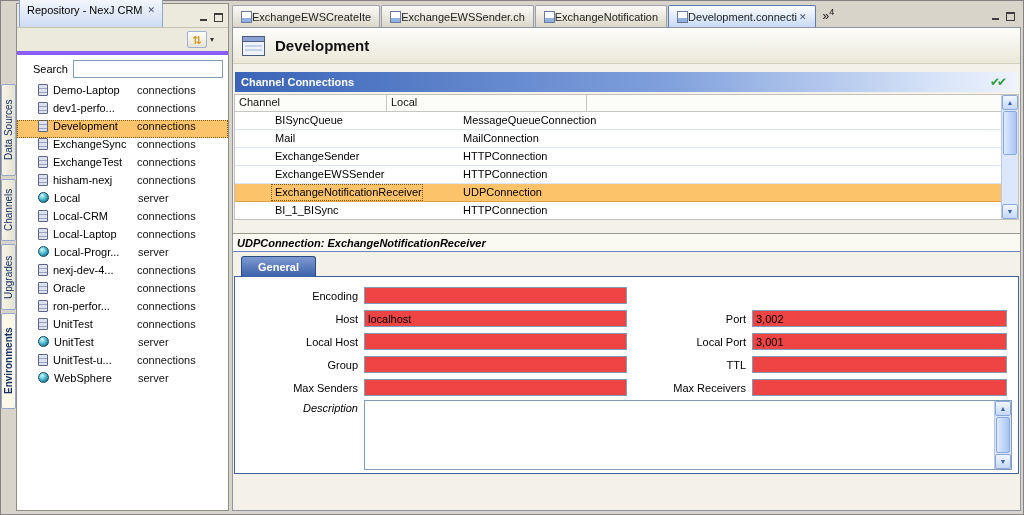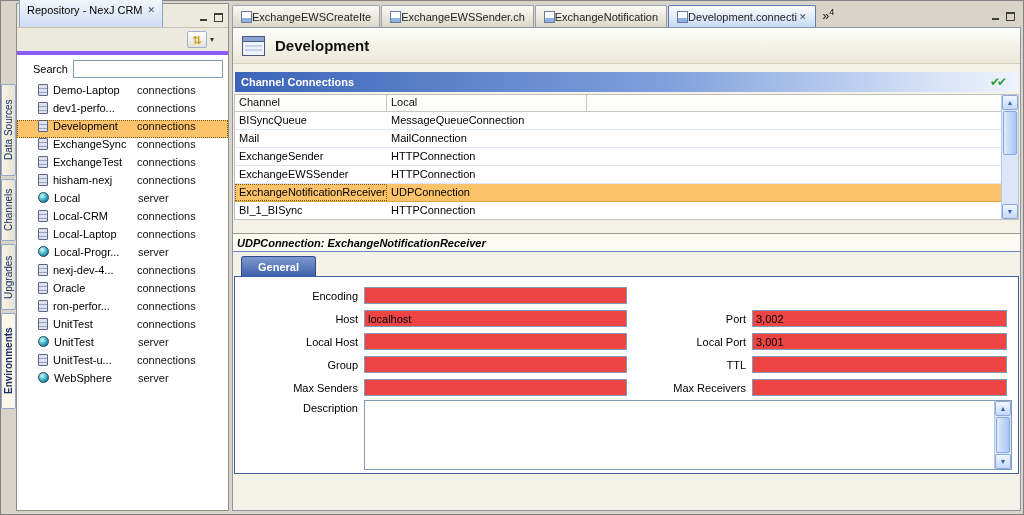--- a/index.html
+++ b/index.html
@@ -70,42 +70,42 @@
   .check-icon { position:absolute; right:14px; top:0; color:#2e9e3e; font-weight:bold; letter-spacing:-3px; font-size:12px; }
 
   .tbl-region { position:absolute; left:1px; right:1px; top:66px; height:126px; display:flex; background:#fff; border:1px solid #c2c2ba; }
   .tbl { flex:1; overflow:hidden; }
   .thead { display:flex; height:17px; background:#fcfcf8; border-bottom:1px solid #c6c6c6; }
   .th { padding:1px 4px; border-right:1px solid #c6c6c6; color:#111; }
   .th-channel { width:152px; } .th-type { width:200px; } .th-fill { flex:1; border-right:none; }
   .tr { display:flex; height:18px; line-height:17px; border-bottom:1px solid #dde6f4; cursor:pointer; background:#fff; }
   .tr.selected { background:#fcc36a; border-bottom-color:#e0a23c; }
   .tr.selected .td-channel { outline:1px dotted #7a5a10; outline-offset:-1px; }
-  .td { padding:0 4px; overflow:hidden; white-space:nowrap; }
+  .td { padding:0 4px; overflow:hidden; white-space:nowrap;margin-left:36px; }
   .td-channel { width:152px; } .td-type { width:200px; } .td-fill { flex:1; }
 
   
   .sb { width:17px; flex:0 0 17px; display:flex; flex-direction:column; background:#dce7fb; border-left:1px solid #b8c8ec; }
   .sb-btn { height:15px; flex:0 0 15px; text-align:center; line-height:14px; font-size:7px; color:#3a62b0;
             background:linear-gradient(#f0f6ff,#c5d8f8); border:1px solid #8aa8dc; border-radius:2px; cursor:pointer; }
   .sb-track { flex:1; position:relative; cursor:pointer; }
   .sb-thumb { position:absolute; left:0; right:0; top:0; height:44px; margin:1px;
               background:linear-gradient(90deg,#dfeafc,#a8c4f4); border:1px solid #88a8e0; border-radius:2px; cursor:grab; }
   .sb-thumb.full { height:auto; bottom:0; }
 
   .detail-title { position:absolute; left:0; right:0; top:205px; height:19px; line-height:18px; padding-left:4px;
                   font-weight:bold; color:#000; background:#fbfaf2; border-top:1px solid #9a9a8e; border-bottom:1px solid #6a86c0;font-style:italic; }
 
   .gen-tab { position:absolute; left:8px; top:228px; height:21px; line-height:20px; padding:0 16px;
              color:#fff; font-weight:bold; background:linear-gradient(#7d9ad0,#3a5ea8); border:1px solid #2c4a86;
              border-bottom:none; border-radius:3px 3px 0 0; cursor:pointer; z-index:2; }
 
   .form-panel { position:absolute; left:1px; right:1px; top:248px; height:198px; background:#fff; border:1px solid #41619e; padding:7px 8px 0 4px; }
   .frow { display:grid; grid-template-columns:125px 263px 125px 255px; align-items:center; height:23px; }
-  .frow.tall { height:auto; align-items:start; margin-top:1px; }
+  .frow.tall { height:auto; align-items:start; margin-top:1px;font-style:italic; }
   .flabel { text-align:right; padding-right:6px; color:#000; }
   .frow.tall .flabel { padding-top:2px; }
   .finput { width:100%; height:17px; border:1px solid #7f9db9; font:11px "Liberation Sans",sans-serif; padding:1px 3px; background:#ef4444; }
   .desc-box { grid-column:2 / 5; width:648px; height:70px; border:1px solid #7f9db9; background:#fff; display:flex; }
   .desc-inner { flex:1; }
 </style>
 </head>
 <body>
 
 <div id="app">

